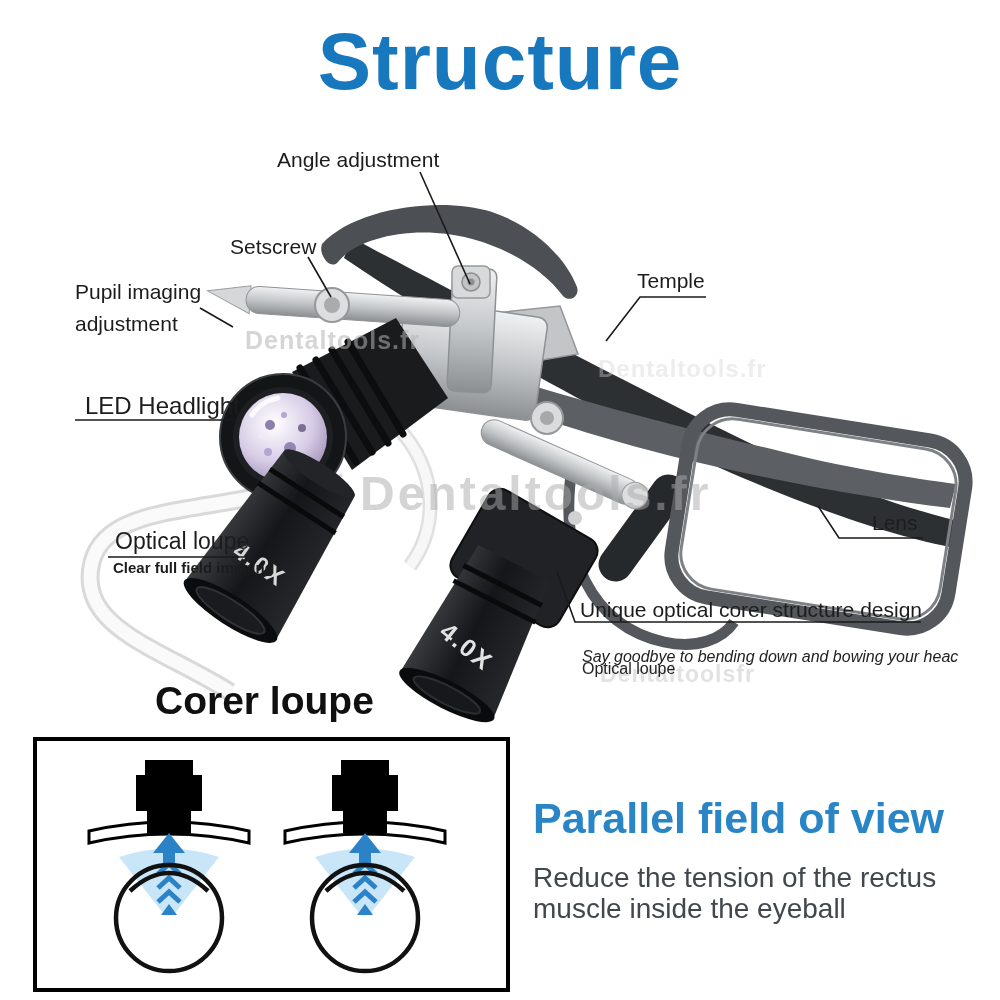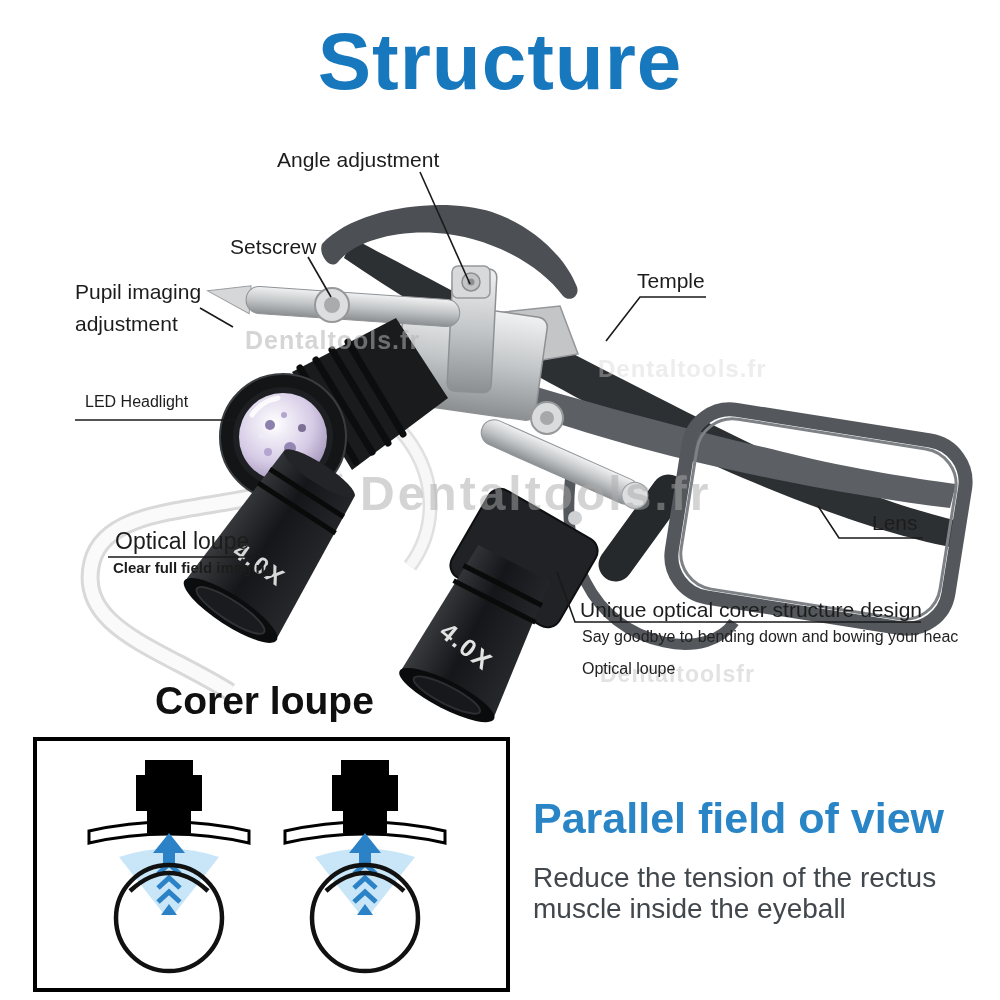--- a/index.html
+++ b/index.html
@@ -7,27 +7,27 @@
           font-family:"Liberation Sans", sans-serif;}
   .abs{position:absolute;}
   #page-title{left:0;right:0;top:16px;text-align:center;font-size:80px;font-weight:700;
               color:#1878be;letter-spacing:1px;}
   .callout{color:#1c1c1c;font-size:21px;line-height:1.2;white-space:nowrap;}
   .callout-wrap{white-space:normal;}
   #lbl-pupil{left:75px;top:276px;width:150px;line-height:1.5;}
   #lbl-angle{left:277px;top:147px;}
   #lbl-setscrew{left:230px;top:234px;}
   #lbl-temple{left:637px;top:268px;}
-  #lbl-led{left:85px;top:392px;font-size:16px;}
+  #lbl-led{left:85px;top:392px;font-size:24px;}
   #lbl-optical{left:115px;top:528px;font-size:23px;}
   #lbl-clear{left:113px;top:559px;font-size:15px;font-weight:700;}
   #lbl-lens{left:872px;top:510px;}
   #lbl-unique{left:580px;top:597px;font-size:21px;}
   .unique-body{left:582px;color:#222;font-size:16px;line-height:1.0;white-space:nowrap;}
-  #uline1{top:629px;} #uline2{top:645px;} #uline3{top:661px;}
+  #uline1{top:649px;font-style:italic;} #uline2{top:645px;} #uline3{top:661px;}
   #corer-heading{left:155px;top:679px;font-size:39px;font-weight:700;color:#101010;}
   #parallel-heading{left:533px;top:794px;font-size:43px;font-weight:700;color:#2a85c7;}
   #parallel-body{left:533px;top:862px;width:440px;font-size:28px;line-height:1.12;color:#41474c;}
   .watermark{color:rgba(178,178,178,0.55);font-weight:700;letter-spacing:1px;white-space:nowrap;}
   #wm1{left:245px;top:326px;font-size:25px;}
   #wm2{left:598px;top:355px;font-size:24px;color:rgba(210,210,210,0.4);}
   #wm3{left:360px;top:466px;font-size:48px;letter-spacing:3px;color:rgba(170,170,170,0.5);}
   #wm4{left:240px;top:610px;font-size:25px;color:rgba(185,185,185,0.5);}
   #wm5{left:600px;top:661px;font-size:23px;color:rgba(190,190,190,0.45);}
   #diagram-box{left:33px;top:737px;width:469px;height:247px;border:4px solid #000;background:#fff;}

